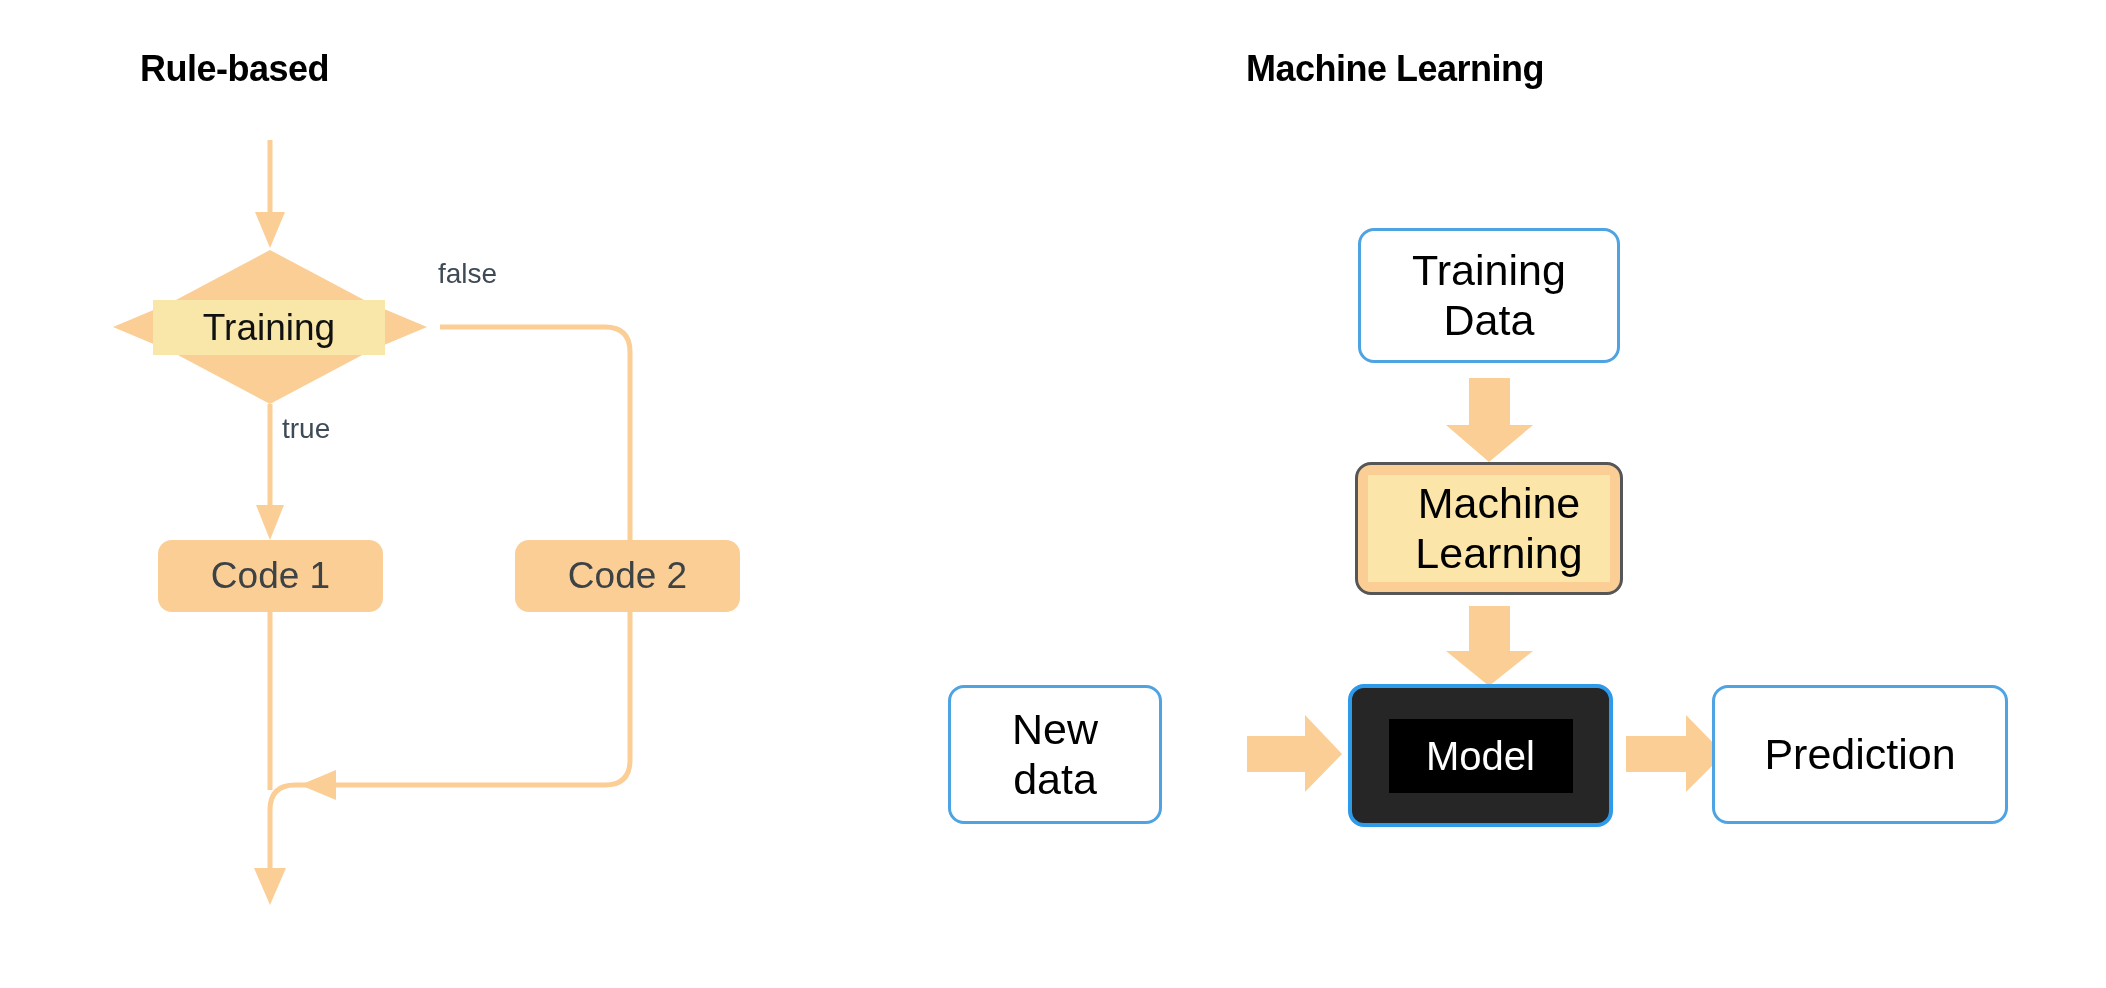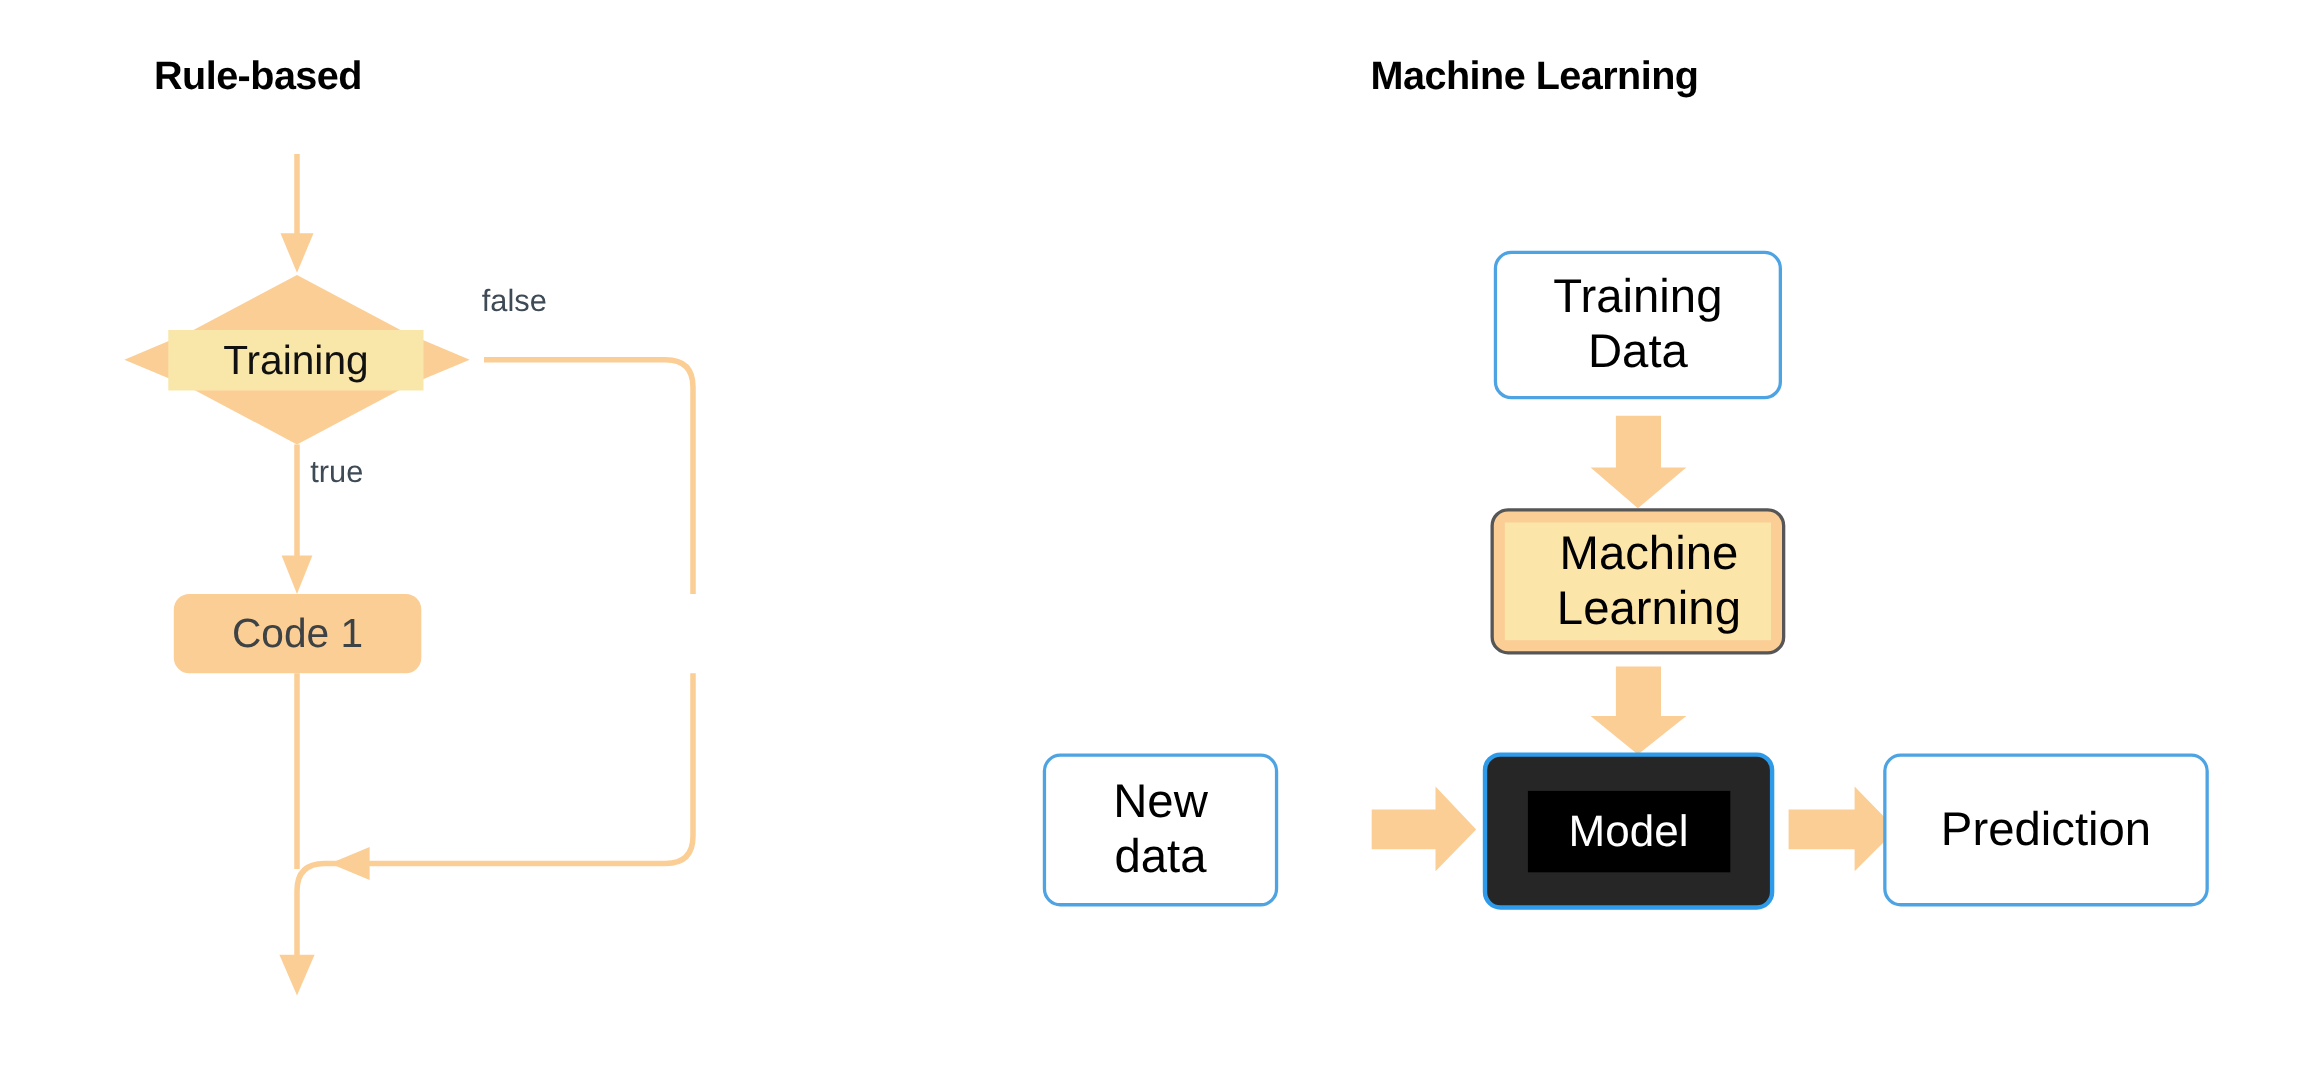--- a/index.html
+++ b/index.html
@@ -187,20 +187,21 @@
     <path d="M 330 785 H 295 Q 270 785 270 810 V 880" fill="none" stroke="#FBCE96" stroke-width="5"></path>
 
     <polygon points="270,905 254,868 286,868" fill="#FBCE96"></polygon>
   </svg>
 
   <div id="condition-band"></div>
   <div id="condition-text">Training</div>
 
   <div class="code-box" id="code-1-box">Code 1</div>
 
+  <div class="code-box" id="code-2-box">Code 2</div>
 
   <div class="edge-label" id="label-false">false</div>
 
   <div class="edge-label" id="label-true">true</div>
 
   <svg class="layer" viewBox="0 0 2106 988">
 
     <polygon fill="#FBCE96" points="1469,378 1510,378 1510,425 1533,425 1489,462 1446,425 1469,425"></polygon>
 
     <polygon fill="#FBCE96" points="1469,606 1510,606 1510,651 1533,651 1489,686 1446,651 1469,651"></polygon>

